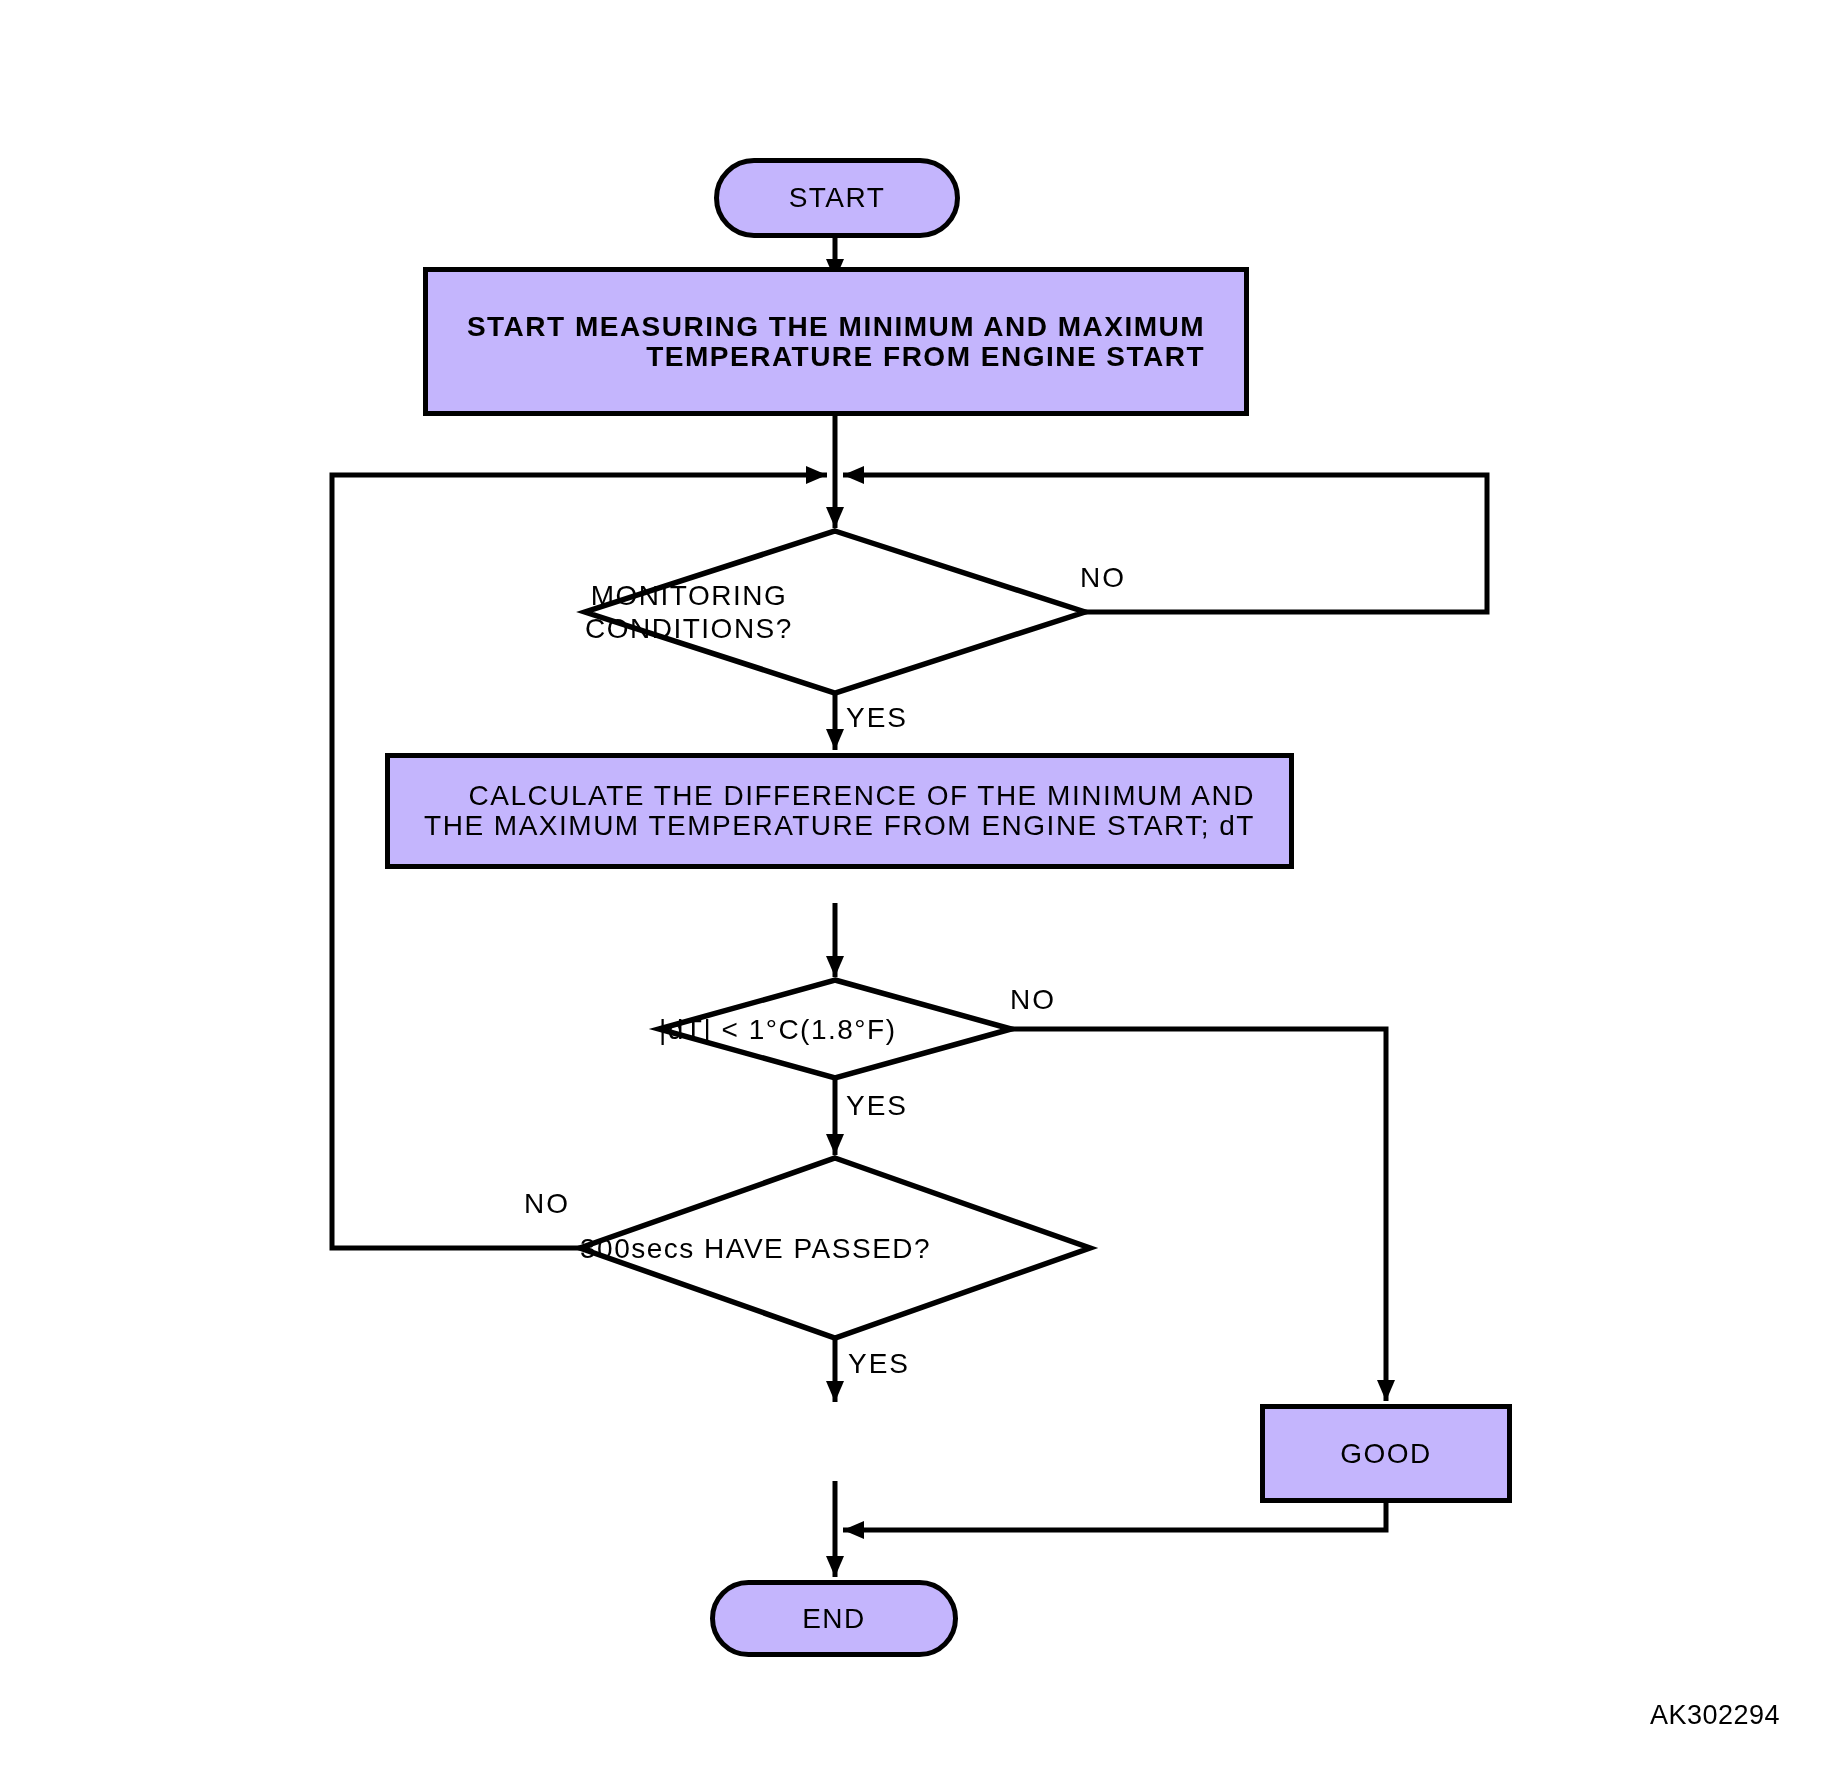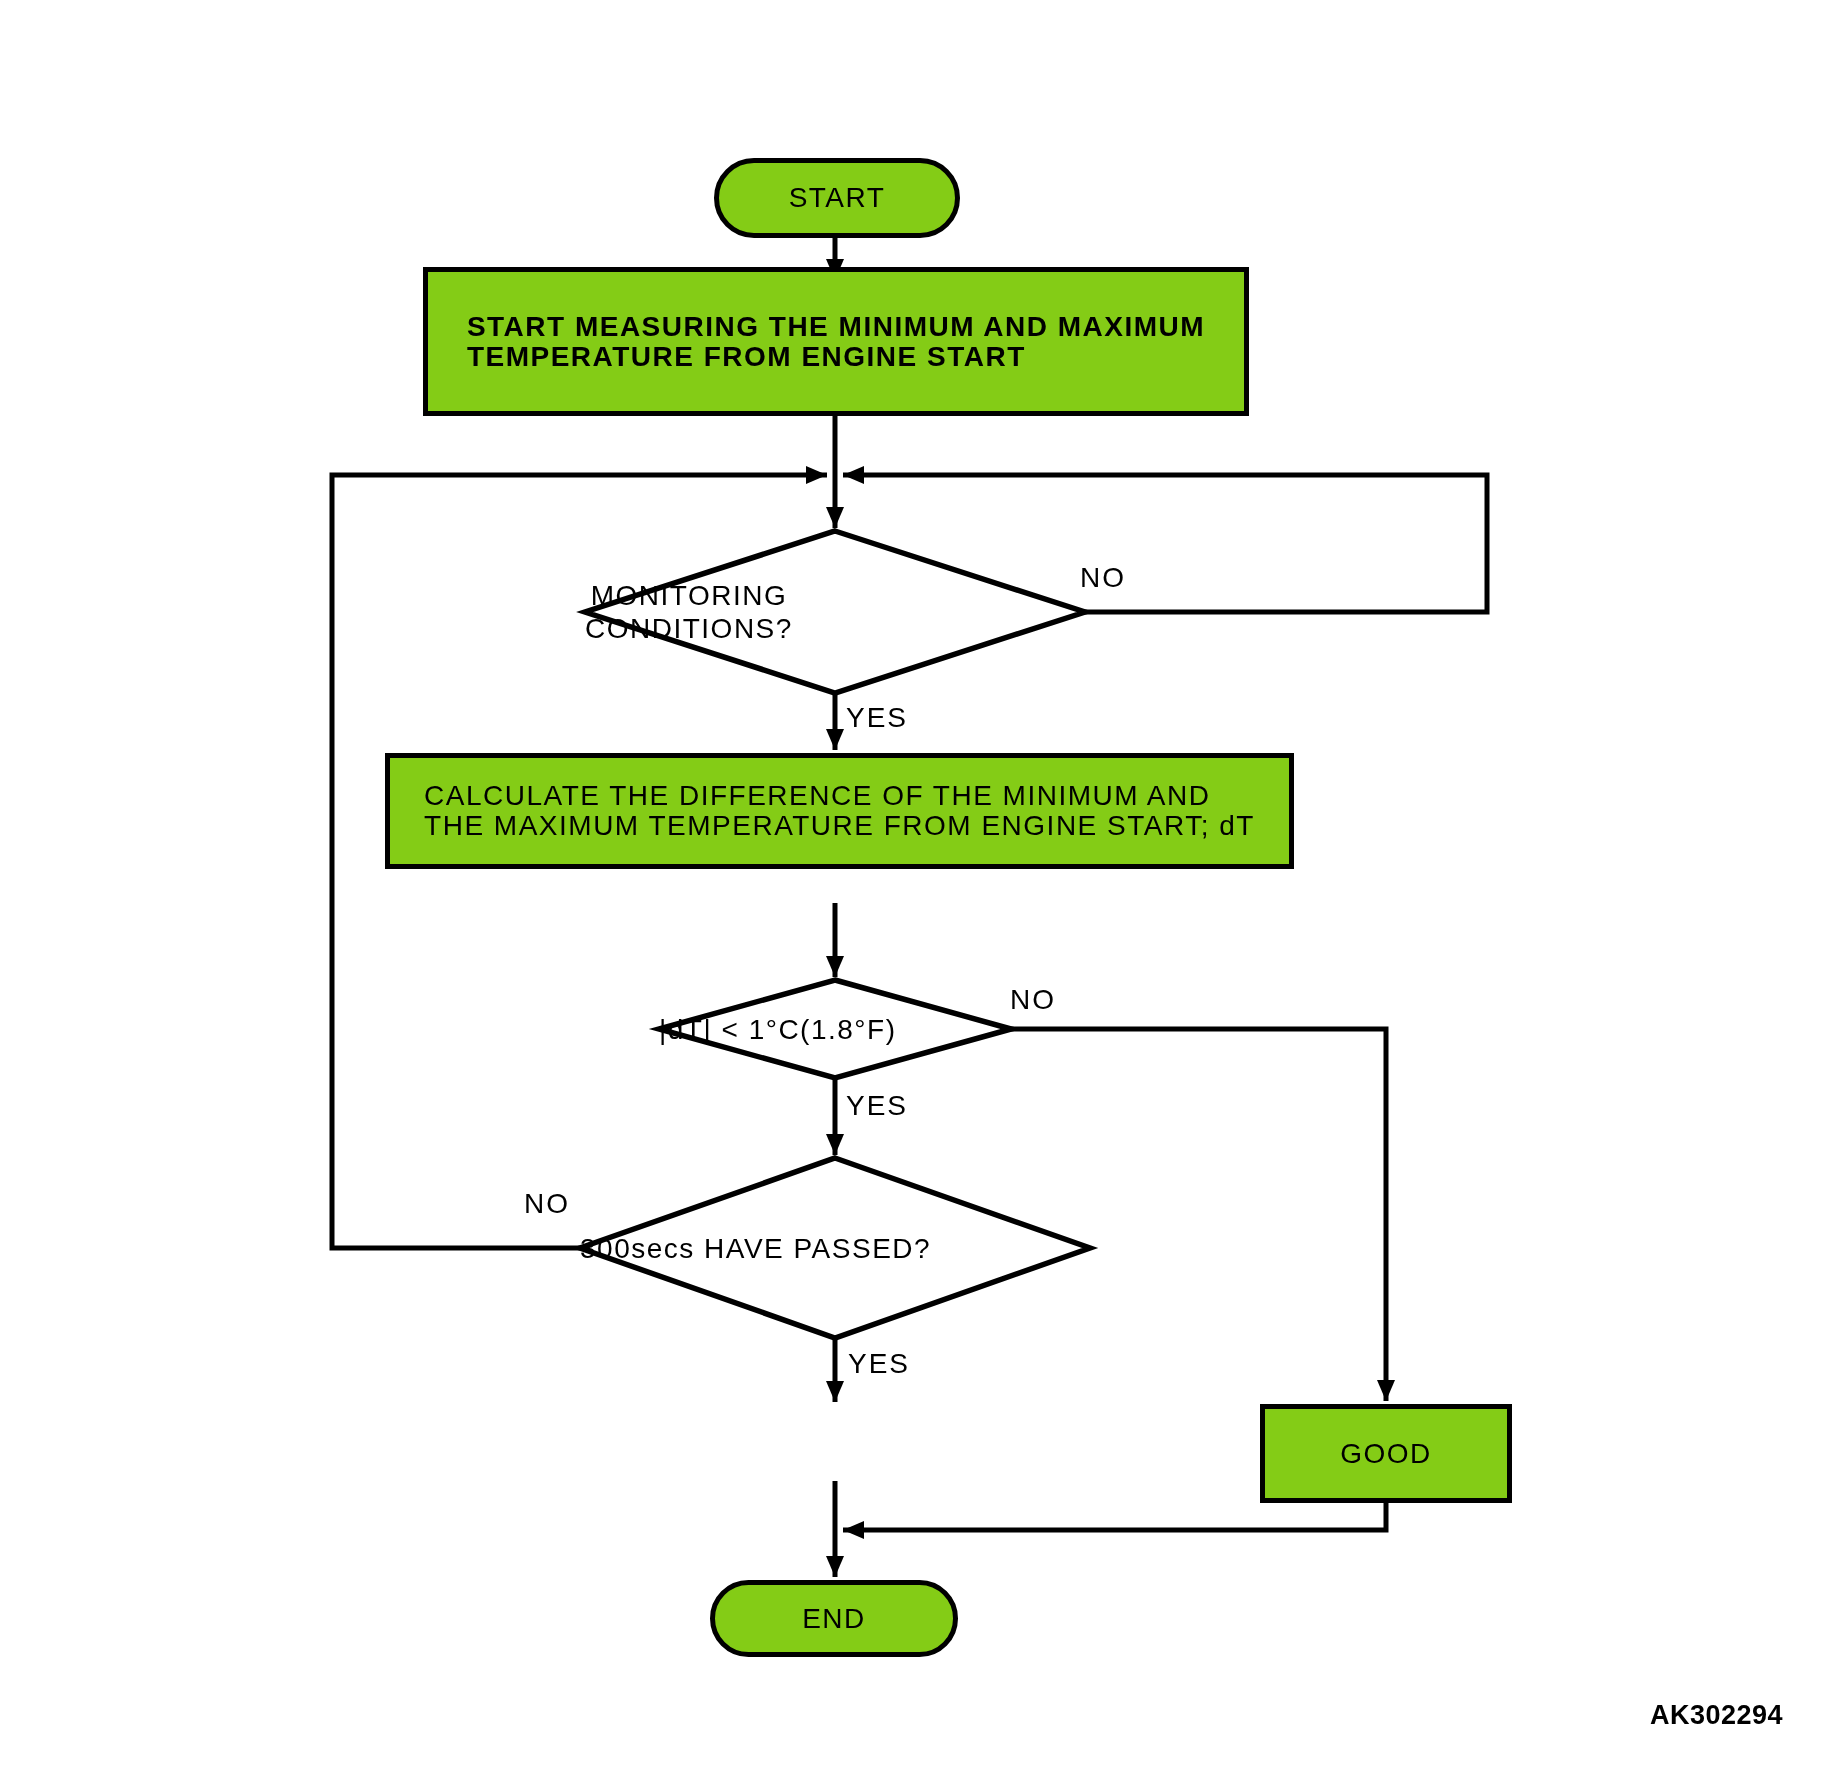--- a/index.html
+++ b/index.html
@@ -11,22 +11,22 @@
     font-family: "Liberation Sans", sans-serif;
     color: #000;
   }
   .wires { position: absolute; left: 0; top: 0; }
   .node {
     position: absolute;
     box-sizing: border-box;
     display: flex;
     align-items: center;
     justify-content: center;
-    text-align: left;
-    background: #84cc16;
+    text-align: right;
+    background: #c4b5fd;
     border: 5px solid #000;
     font-size: 28px;
     line-height: 30px;
     letter-spacing: 1.5px;
     white-space: pre-line;
   }
   .stadium { border-radius: 44px; }
   .diamond-text {
     position: absolute;
     display: flex;
@@ -42,21 +42,21 @@
   .edge-label {
     position: absolute;
     font-size: 28px;
     letter-spacing: 2px;
     line-height: 32px;
     white-space: nowrap;
   }
   .footer-code {
     position: absolute;
     font-size: 27px;
-    font-weight: bold;
+    font-weight: normal;
     letter-spacing: 0.5px;
   }
   svg polygon.shape { fill: #ffffff; stroke: #000; stroke-width: 5.5; }
   svg polyline.edge, svg line.edge { fill: none; stroke: #000; stroke-width: 5; }
 </style>
 </head>
 <body>
 
 <div class="canvas">
 

